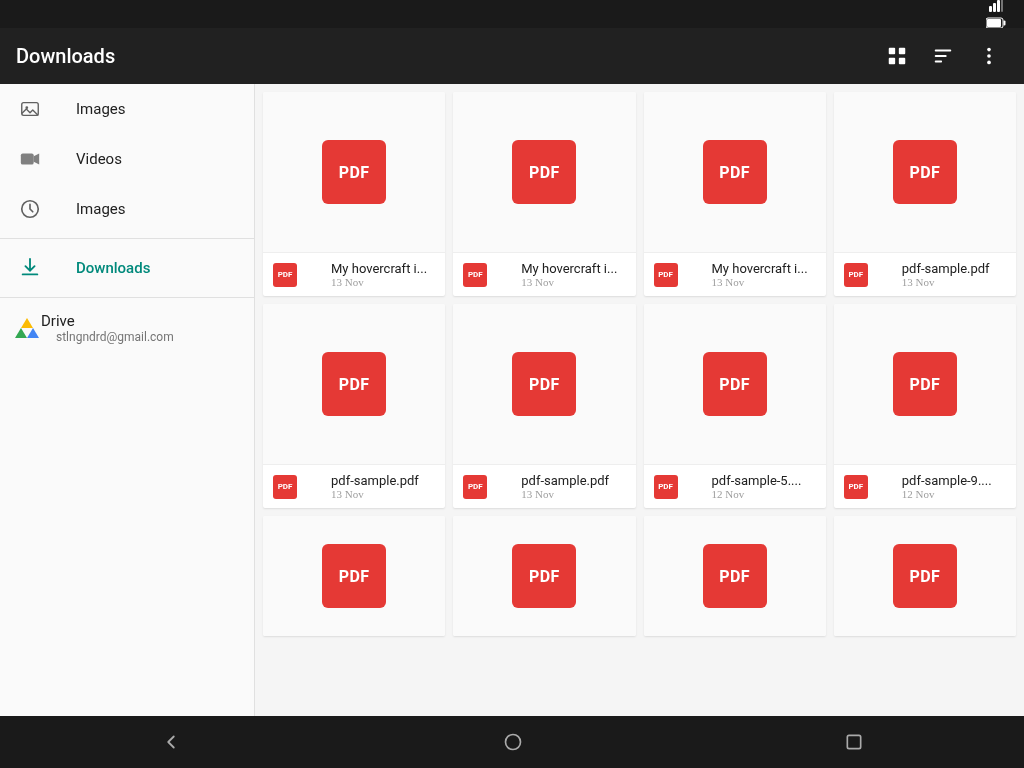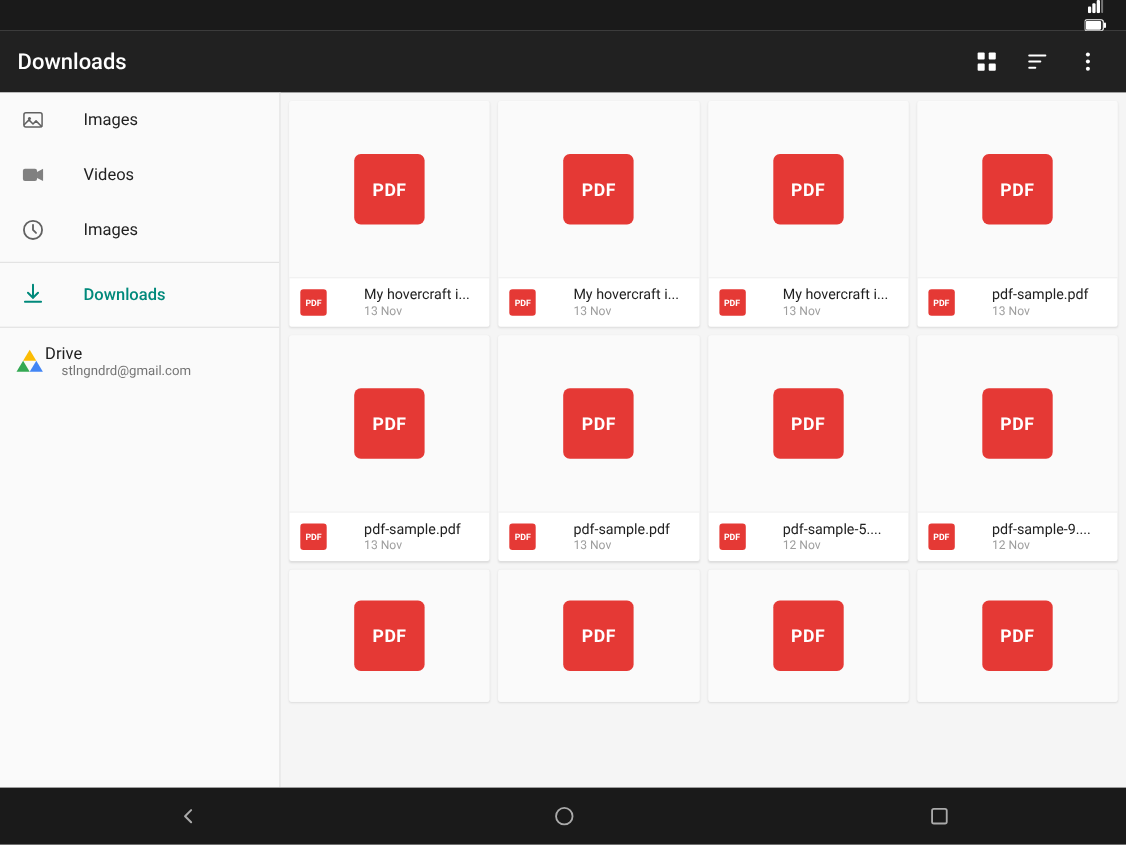--- a/index.html
+++ b/index.html
@@ -153,21 +153,21 @@
       flex-shrink: 0;
     }
     .file-meta { display: flex; flex-direction: column; overflow: hidden; margin-left: 24px; }
     .file-name {
       font-size: 13px;
       color: #212121;
       white-space: nowrap;
       overflow: hidden;
       text-overflow: ellipsis;
     }
-    .file-date { font-size: 11px; color: #9e9e9e; }
+    .file-date { font-size: 11px; color: #9e9e9e; font-family: Liberation Serif, serif; }
 
     
     .nav-bar {
       background: #1a1a1a;
       height: 52px;
       display: flex;
       align-items: center;
       justify-content: space-around;
     }
     .nav-btn {

